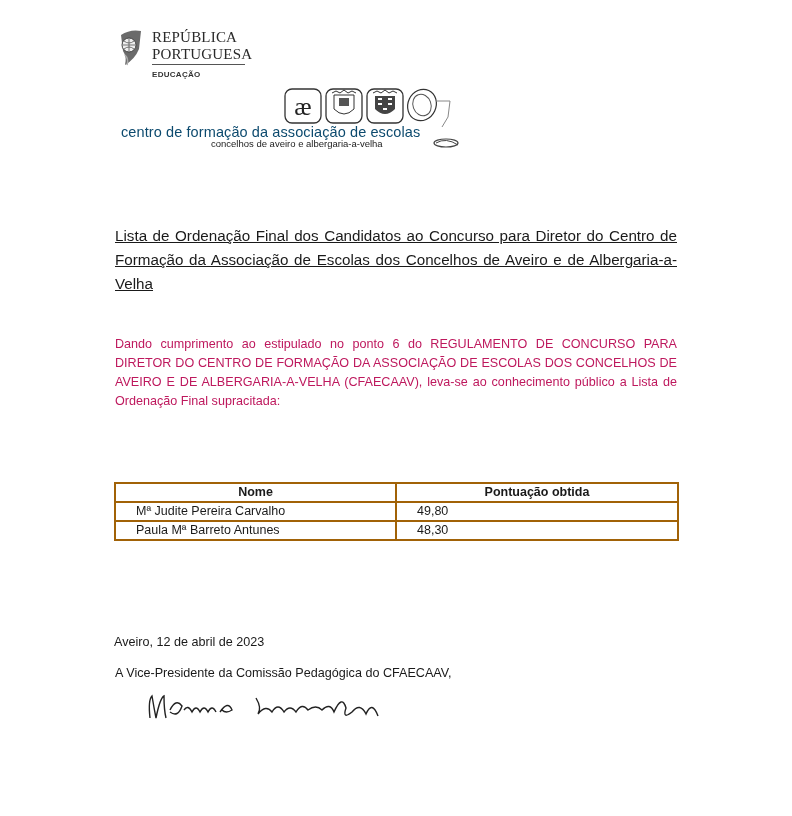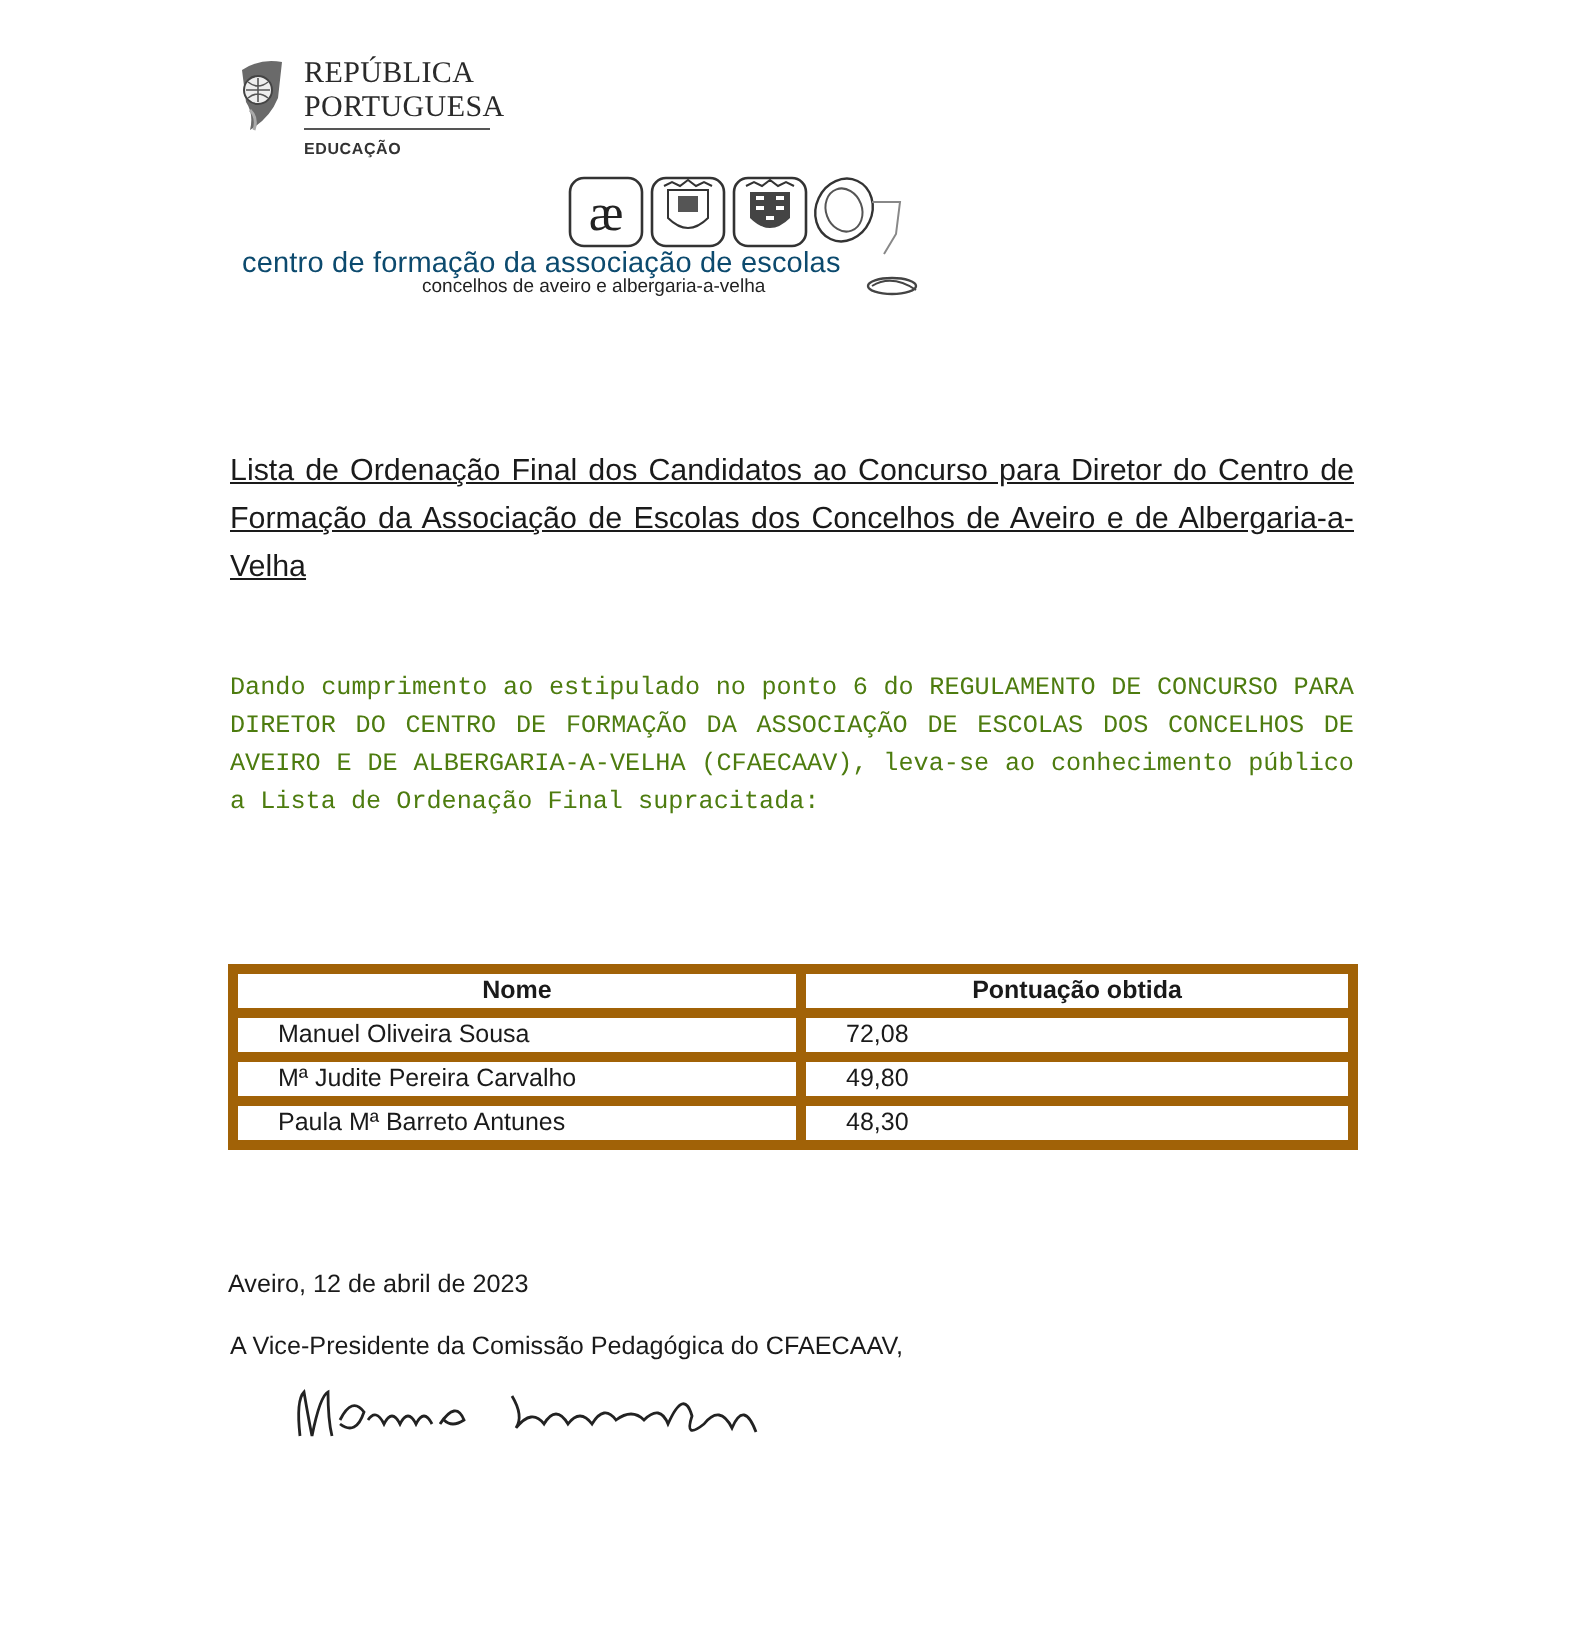--- a/index.html
+++ b/index.html
@@ -33,31 +33,31 @@
     #doc-title {
       left: 115px; top: 224px; width: 562px;
       font-family: Liberation Sans, sans-serif; font-size: 15.2px; line-height: 24px;
       color: #1a1a1a; text-decoration: underline; text-align: justify;
       text-align-last: left;
     }
 
     
     #intro {
       left: 115px; top: 335px; width: 562px;
-      font-family: Liberation Mono, monospace; font-size: 12.6px; line-height: 19px;
-      color: #4d7c0f; text-align: justify;
+      font-family: Liberation Sans, sans-serif; font-size: 12.6px; line-height: 19px;
+      color: #be185d; text-align: justify;
     }
 
     
     #results-table {
       left: 114px; top: 482px; width: 565px; border-collapse: collapse;
       font-size: 12.5px; color: #1a1a1a;
     }
     #results-table th, #results-table td {
-      border: 5px solid #a16207; padding: 0 20px; height: 17px; line-height: 17px;
+      border: 2px solid #a16207; padding: 0 20px; height: 17px; line-height: 17px;
     }
     #results-table th { font-weight: bold; text-align: center; }
     #results-table th.col-name, #results-table td.col-name { width: 239px; }
 
     
     #place-date { left: 114px; top: 635px; font-size: 12.6px; }
     #signatory { left: 115px; top: 666px; font-size: 12.6px; text-align: right; }
     #signature { left: 146px; top: 690px; width: 260px; height: 36px; }
   </style>
 </head>
@@ -114,24 +114,20 @@
 
 <table class="abs" id="results-table">
   <thead>
     <tr>
       <th class="col-name">Nome</th>
       <th>Pontuação obtida</th>
     </tr>
   </thead>
   <tbody>
     <tr>
-      <td class="col-name">Manuel Oliveira Sousa</td>
-      <td>72,08</td>
-    </tr>
-    <tr>
       <td class="col-name">Mª Judite Pereira Carvalho</td>
       <td>49,80</td>
     </tr>
     <tr>
       <td class="col-name">Paula Mª Barreto Antunes</td>
       <td>48,30</td>
     </tr>
   </tbody>
 </table>
 

